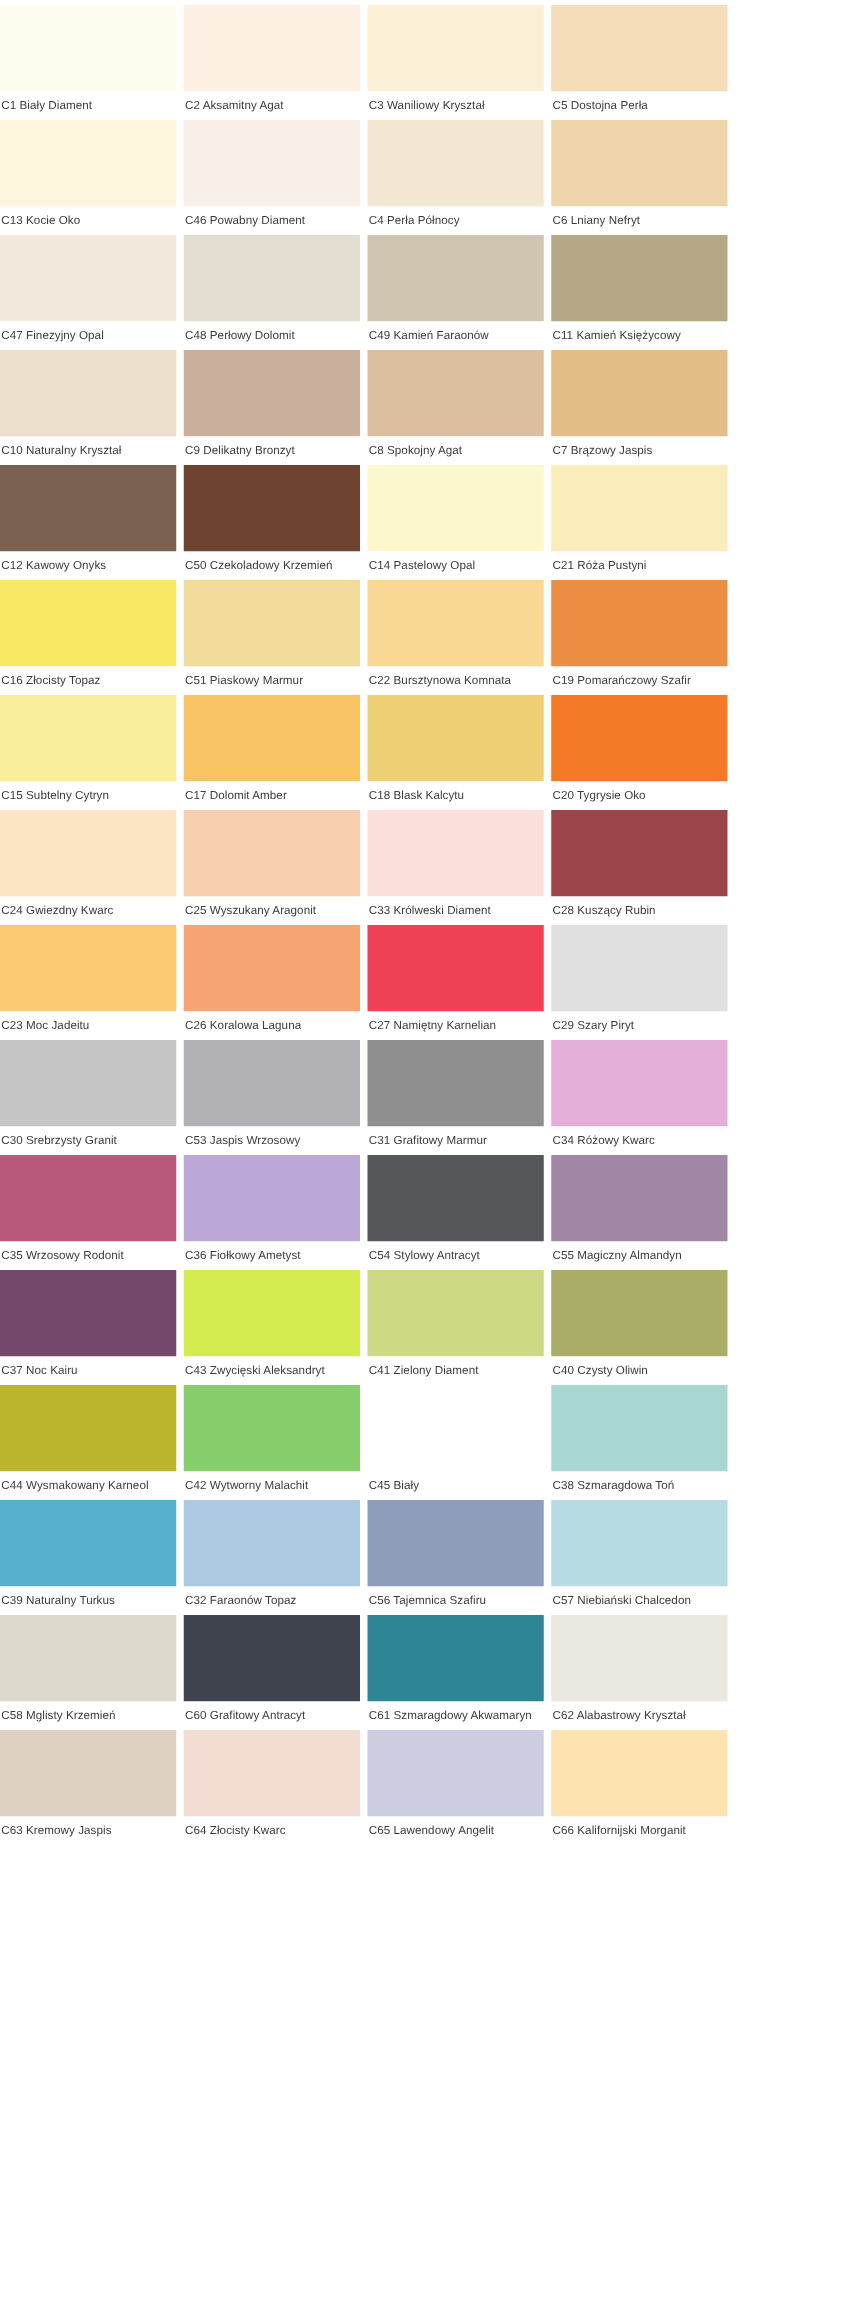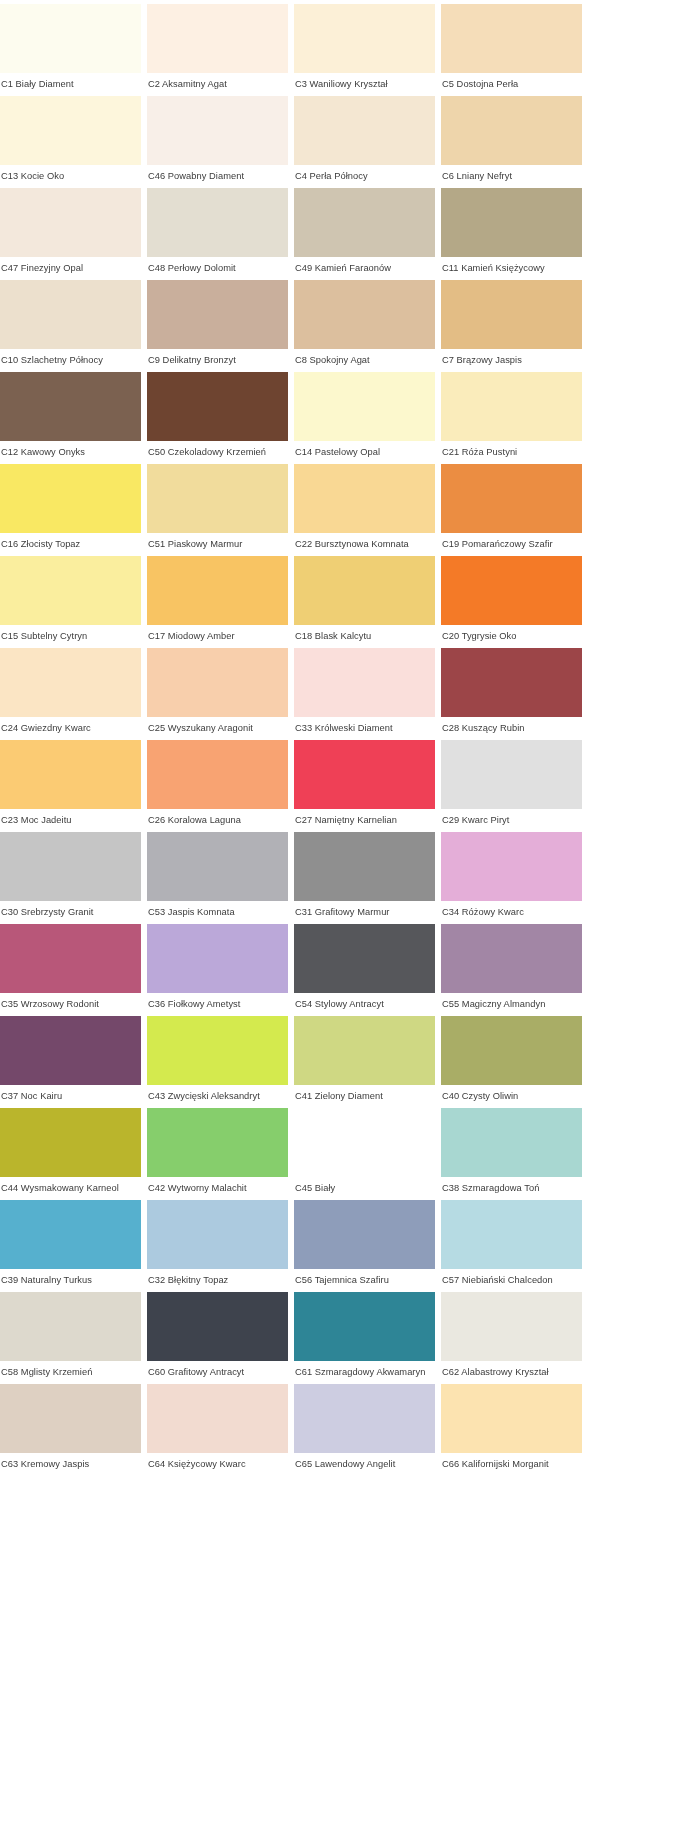--- a/index.html
+++ b/index.html
@@ -96,21 +96,21 @@
       <div class="swatch-cell">
         <div class="swatch-chip" style="background: rgb(207, 197, 177);"></div>
         <div class="swatch-label">C49 Kamień Faraonów</div>
       </div>
       <div class="swatch-cell">
         <div class="swatch-chip" style="background: rgb(180, 168, 135);"></div>
         <div class="swatch-label">C11 Kamień Księżycowy</div>
       </div>
       <div class="swatch-cell">
         <div class="swatch-chip" style="background: rgb(236, 224, 205);"></div>
-        <div class="swatch-label">C10 Szlachetny Północy</div>
+        <div class="swatch-label">C10 Naturalny Kryształ</div>
       </div>
       <div class="swatch-cell">
         <div class="swatch-chip" style="background: rgb(201, 175, 156);"></div>
         <div class="swatch-label">C9 Delikatny Bronzyt</div>
       </div>
       <div class="swatch-cell">
         <div class="swatch-chip" style="background: rgb(220, 191, 158);"></div>
         <div class="swatch-label">C8 Spokojny Agat</div>
       </div>
       <div class="swatch-cell">
@@ -148,21 +148,21 @@
       <div class="swatch-cell">
         <div class="swatch-chip" style="background: rgb(235, 141, 66);"></div>
         <div class="swatch-label">C19 Pomarańczowy Szafir</div>
       </div>
       <div class="swatch-cell">
         <div class="swatch-chip" style="background: rgb(250, 238, 158);"></div>
         <div class="swatch-label">C15 Subtelny Cytryn</div>
       </div>
       <div class="swatch-cell">
         <div class="swatch-chip" style="background: rgb(248, 196, 99);"></div>
-        <div class="swatch-label">C17 Miodowy Amber</div>
+        <div class="swatch-label">C17 Dolomit Amber</div>
       </div>
       <div class="swatch-cell">
         <div class="swatch-chip" style="background: rgb(239, 207, 116);"></div>
         <div class="swatch-label">C18 Blask Kalcytu</div>
       </div>
       <div class="swatch-cell">
         <div class="swatch-chip" style="background: rgb(244, 122, 39);"></div>
         <div class="swatch-label">C20 Tygrysie Oko</div>
       </div>
       <div class="swatch-cell">
@@ -188,29 +188,29 @@
       <div class="swatch-cell">
         <div class="swatch-chip" style="background: rgb(248, 163, 114);"></div>
         <div class="swatch-label">C26 Koralowa Laguna</div>
       </div>
       <div class="swatch-cell">
         <div class="swatch-chip" style="background: rgb(239, 64, 86);"></div>
         <div class="swatch-label">C27 Namiętny Karnelian</div>
       </div>
       <div class="swatch-cell">
         <div class="swatch-chip" style="background: rgb(224, 224, 224);"></div>
-        <div class="swatch-label">C29 Kwarc Piryt</div>
+        <div class="swatch-label">C29 Szary Piryt</div>
       </div>
       <div class="swatch-cell">
         <div class="swatch-chip" style="background: rgb(197, 197, 197);"></div>
         <div class="swatch-label">C30 Srebrzysty Granit</div>
       </div>
       <div class="swatch-cell">
         <div class="swatch-chip" style="background: rgb(177, 177, 182);"></div>
-        <div class="swatch-label">C53 Jaspis Komnata</div>
+        <div class="swatch-label">C53 Jaspis Wrzosowy</div>
       </div>
       <div class="swatch-cell">
         <div class="swatch-chip" style="background: rgb(143, 143, 143);"></div>
         <div class="swatch-label">C31 Grafitowy Marmur</div>
       </div>
       <div class="swatch-cell">
         <div class="swatch-chip" style="background: rgb(228, 174, 216);"></div>
         <div class="swatch-label">C34 Różowy Kwarc</div>
       </div>
       <div class="swatch-cell">
@@ -260,21 +260,21 @@
       <div class="swatch-cell">
         <div class="swatch-chip" style="background: rgb(168, 215, 209);"></div>
         <div class="swatch-label">C38 Szmaragdowa Toń</div>
       </div>
       <div class="swatch-cell">
         <div class="swatch-chip" style="background: rgb(86, 176, 206);"></div>
         <div class="swatch-label">C39 Naturalny Turkus</div>
       </div>
       <div class="swatch-cell">
         <div class="swatch-chip" style="background: rgb(172, 202, 223);"></div>
-        <div class="swatch-label">C32 Błękitny Topaz</div>
+        <div class="swatch-label">C32 Faraonów Topaz</div>
       </div>
       <div class="swatch-cell">
         <div class="swatch-chip" style="background: rgb(142, 157, 186);"></div>
         <div class="swatch-label">C56 Tajemnica Szafiru</div>
       </div>
       <div class="swatch-cell">
         <div class="swatch-chip" style="background: rgb(182, 219, 227);"></div>
         <div class="swatch-label">C57 Niebiański Chalcedon</div>
       </div>
       <div class="swatch-cell">
@@ -292,21 +292,21 @@
       <div class="swatch-cell">
         <div class="swatch-chip" style="background: rgb(234, 232, 224);"></div>
         <div class="swatch-label">C62 Alabastrowy Kryształ</div>
       </div>
       <div class="swatch-cell">
         <div class="swatch-chip" style="background: rgb(222, 208, 194);"></div>
         <div class="swatch-label">C63 Kremowy Jaspis</div>
       </div>
       <div class="swatch-cell">
         <div class="swatch-chip" style="background: rgb(242, 219, 208);"></div>
-        <div class="swatch-label">C64 Księżycowy Kwarc</div>
+        <div class="swatch-label">C64 Złocisty Kwarc</div>
       </div>
       <div class="swatch-cell">
         <div class="swatch-chip" style="background: rgb(205, 205, 225);"></div>
         <div class="swatch-label">C65 Lawendowy Angelit</div>
       </div>
       <div class="swatch-cell">
         <div class="swatch-chip" style="background: rgb(252, 227, 176);"></div>
         <div class="swatch-label">C66 Kalifornijski Morganit</div>
       </div>
     </div>

